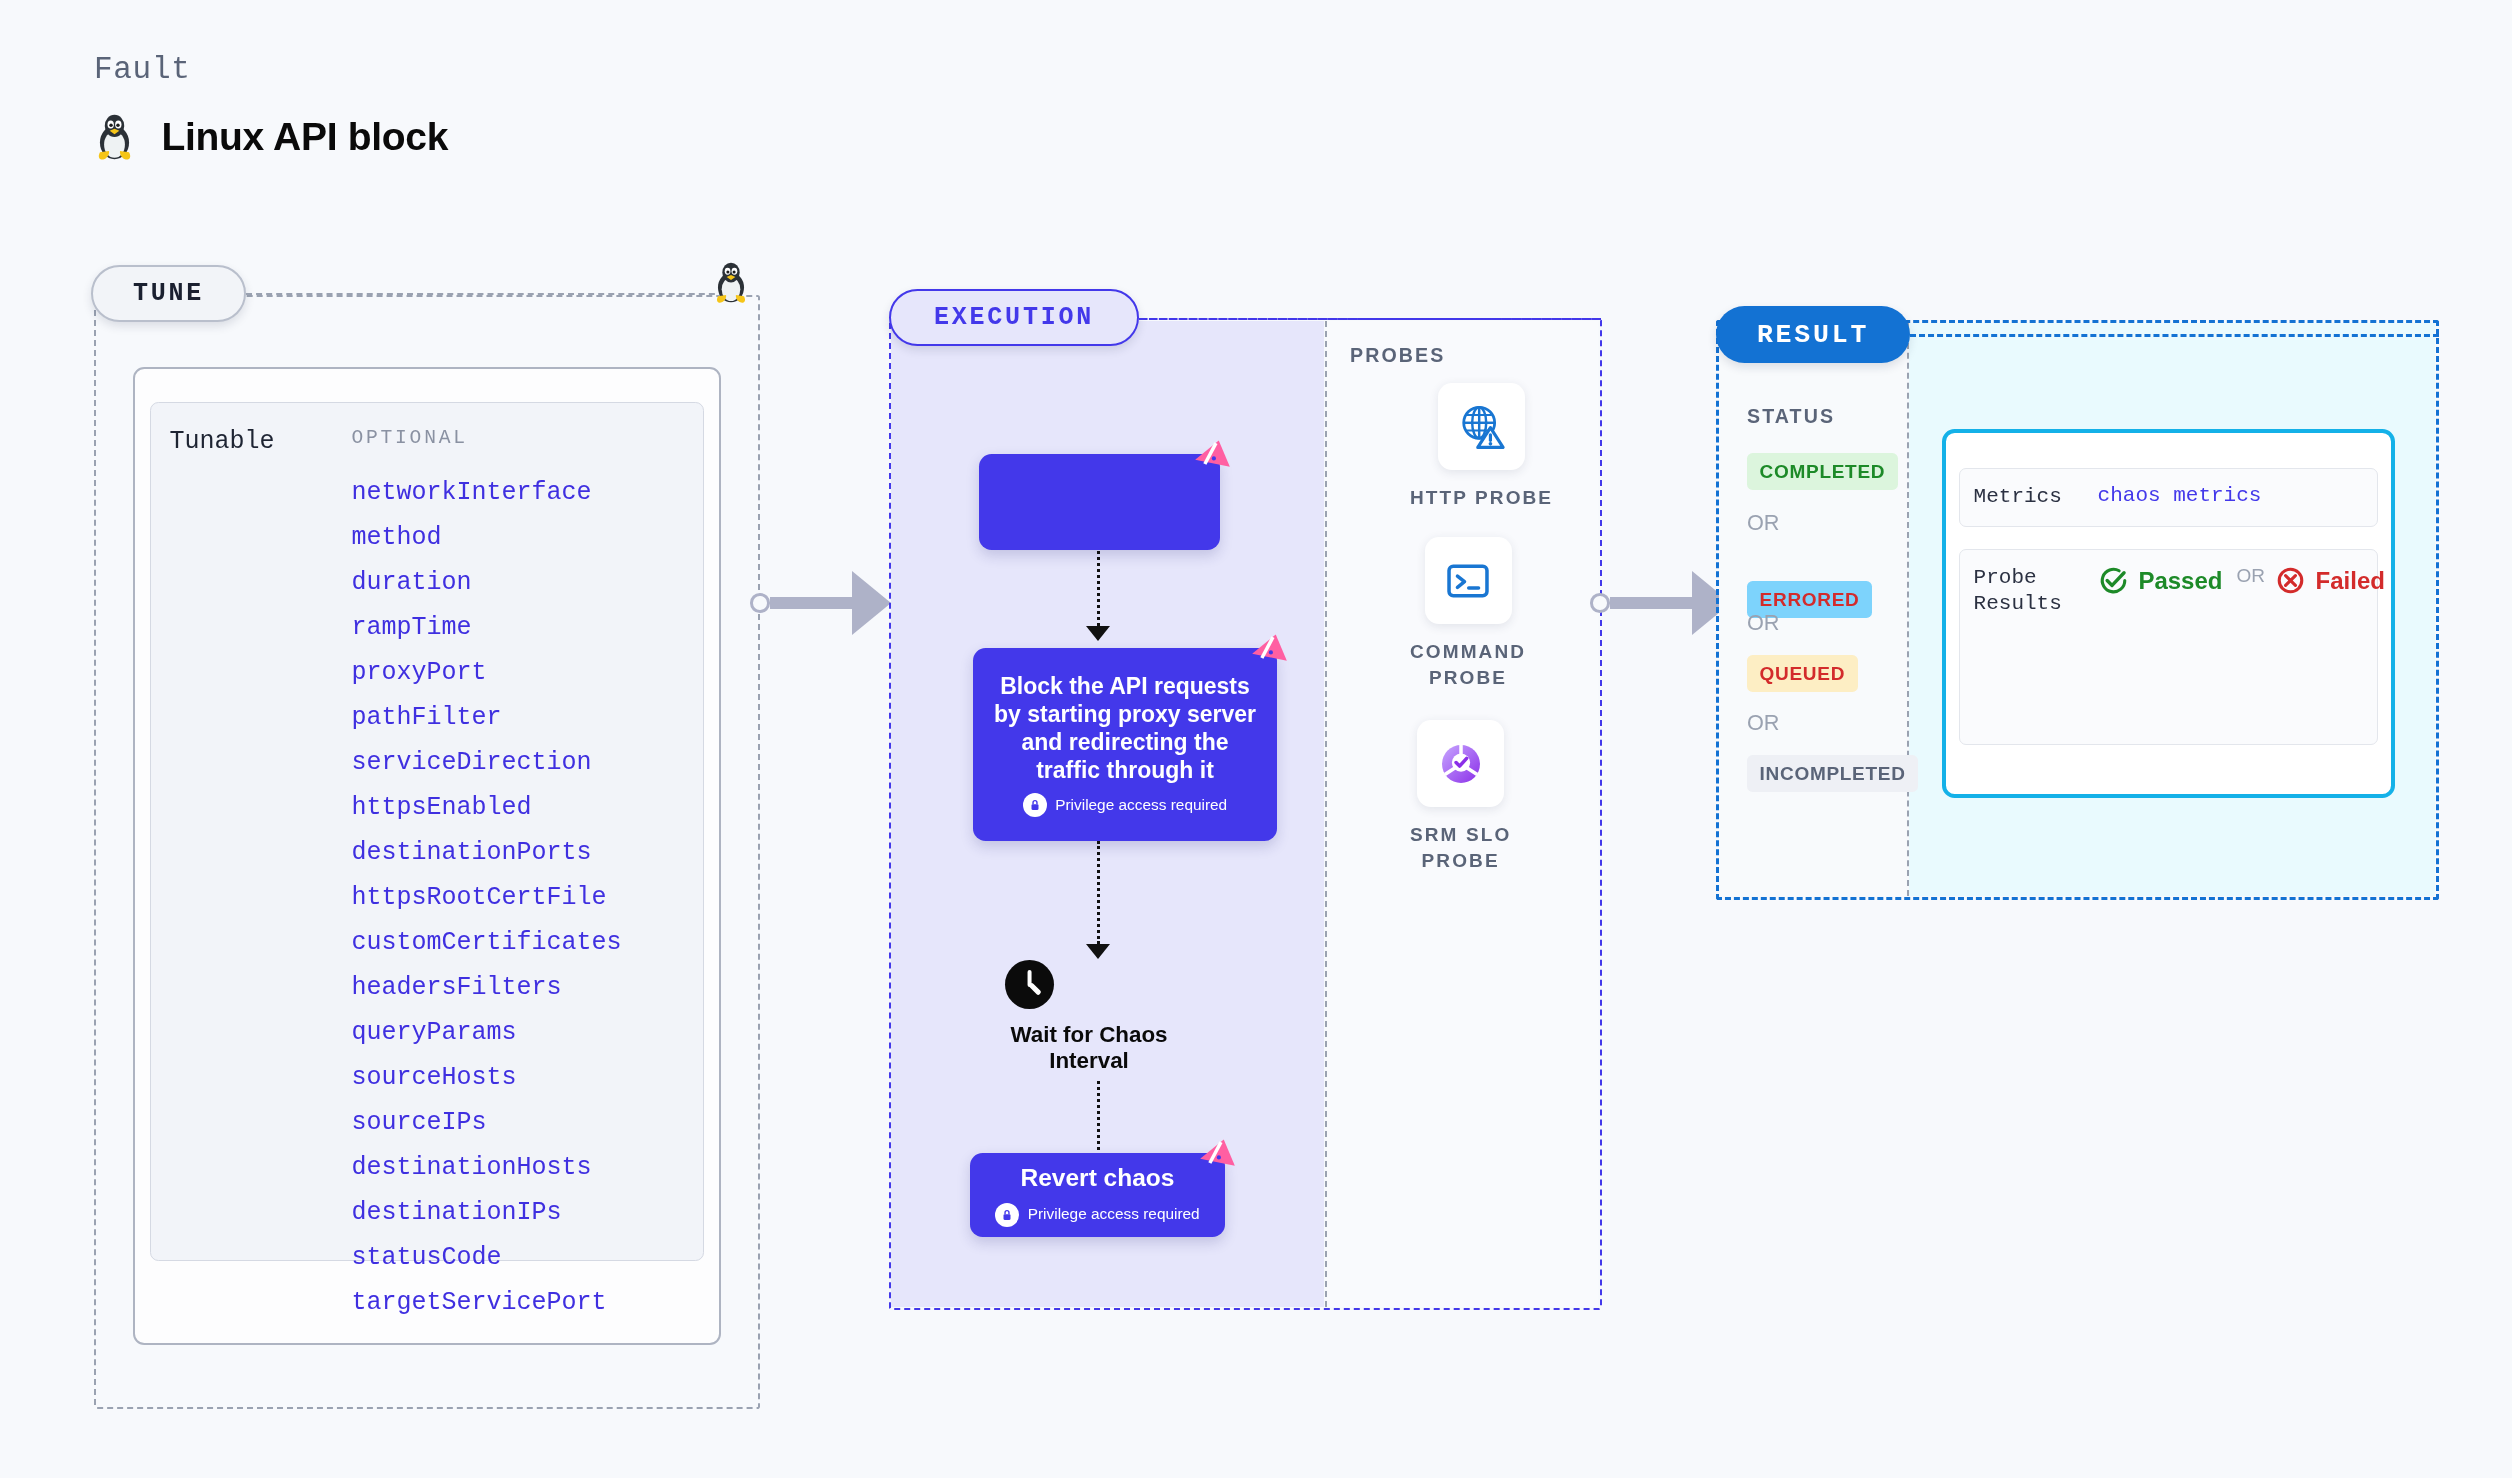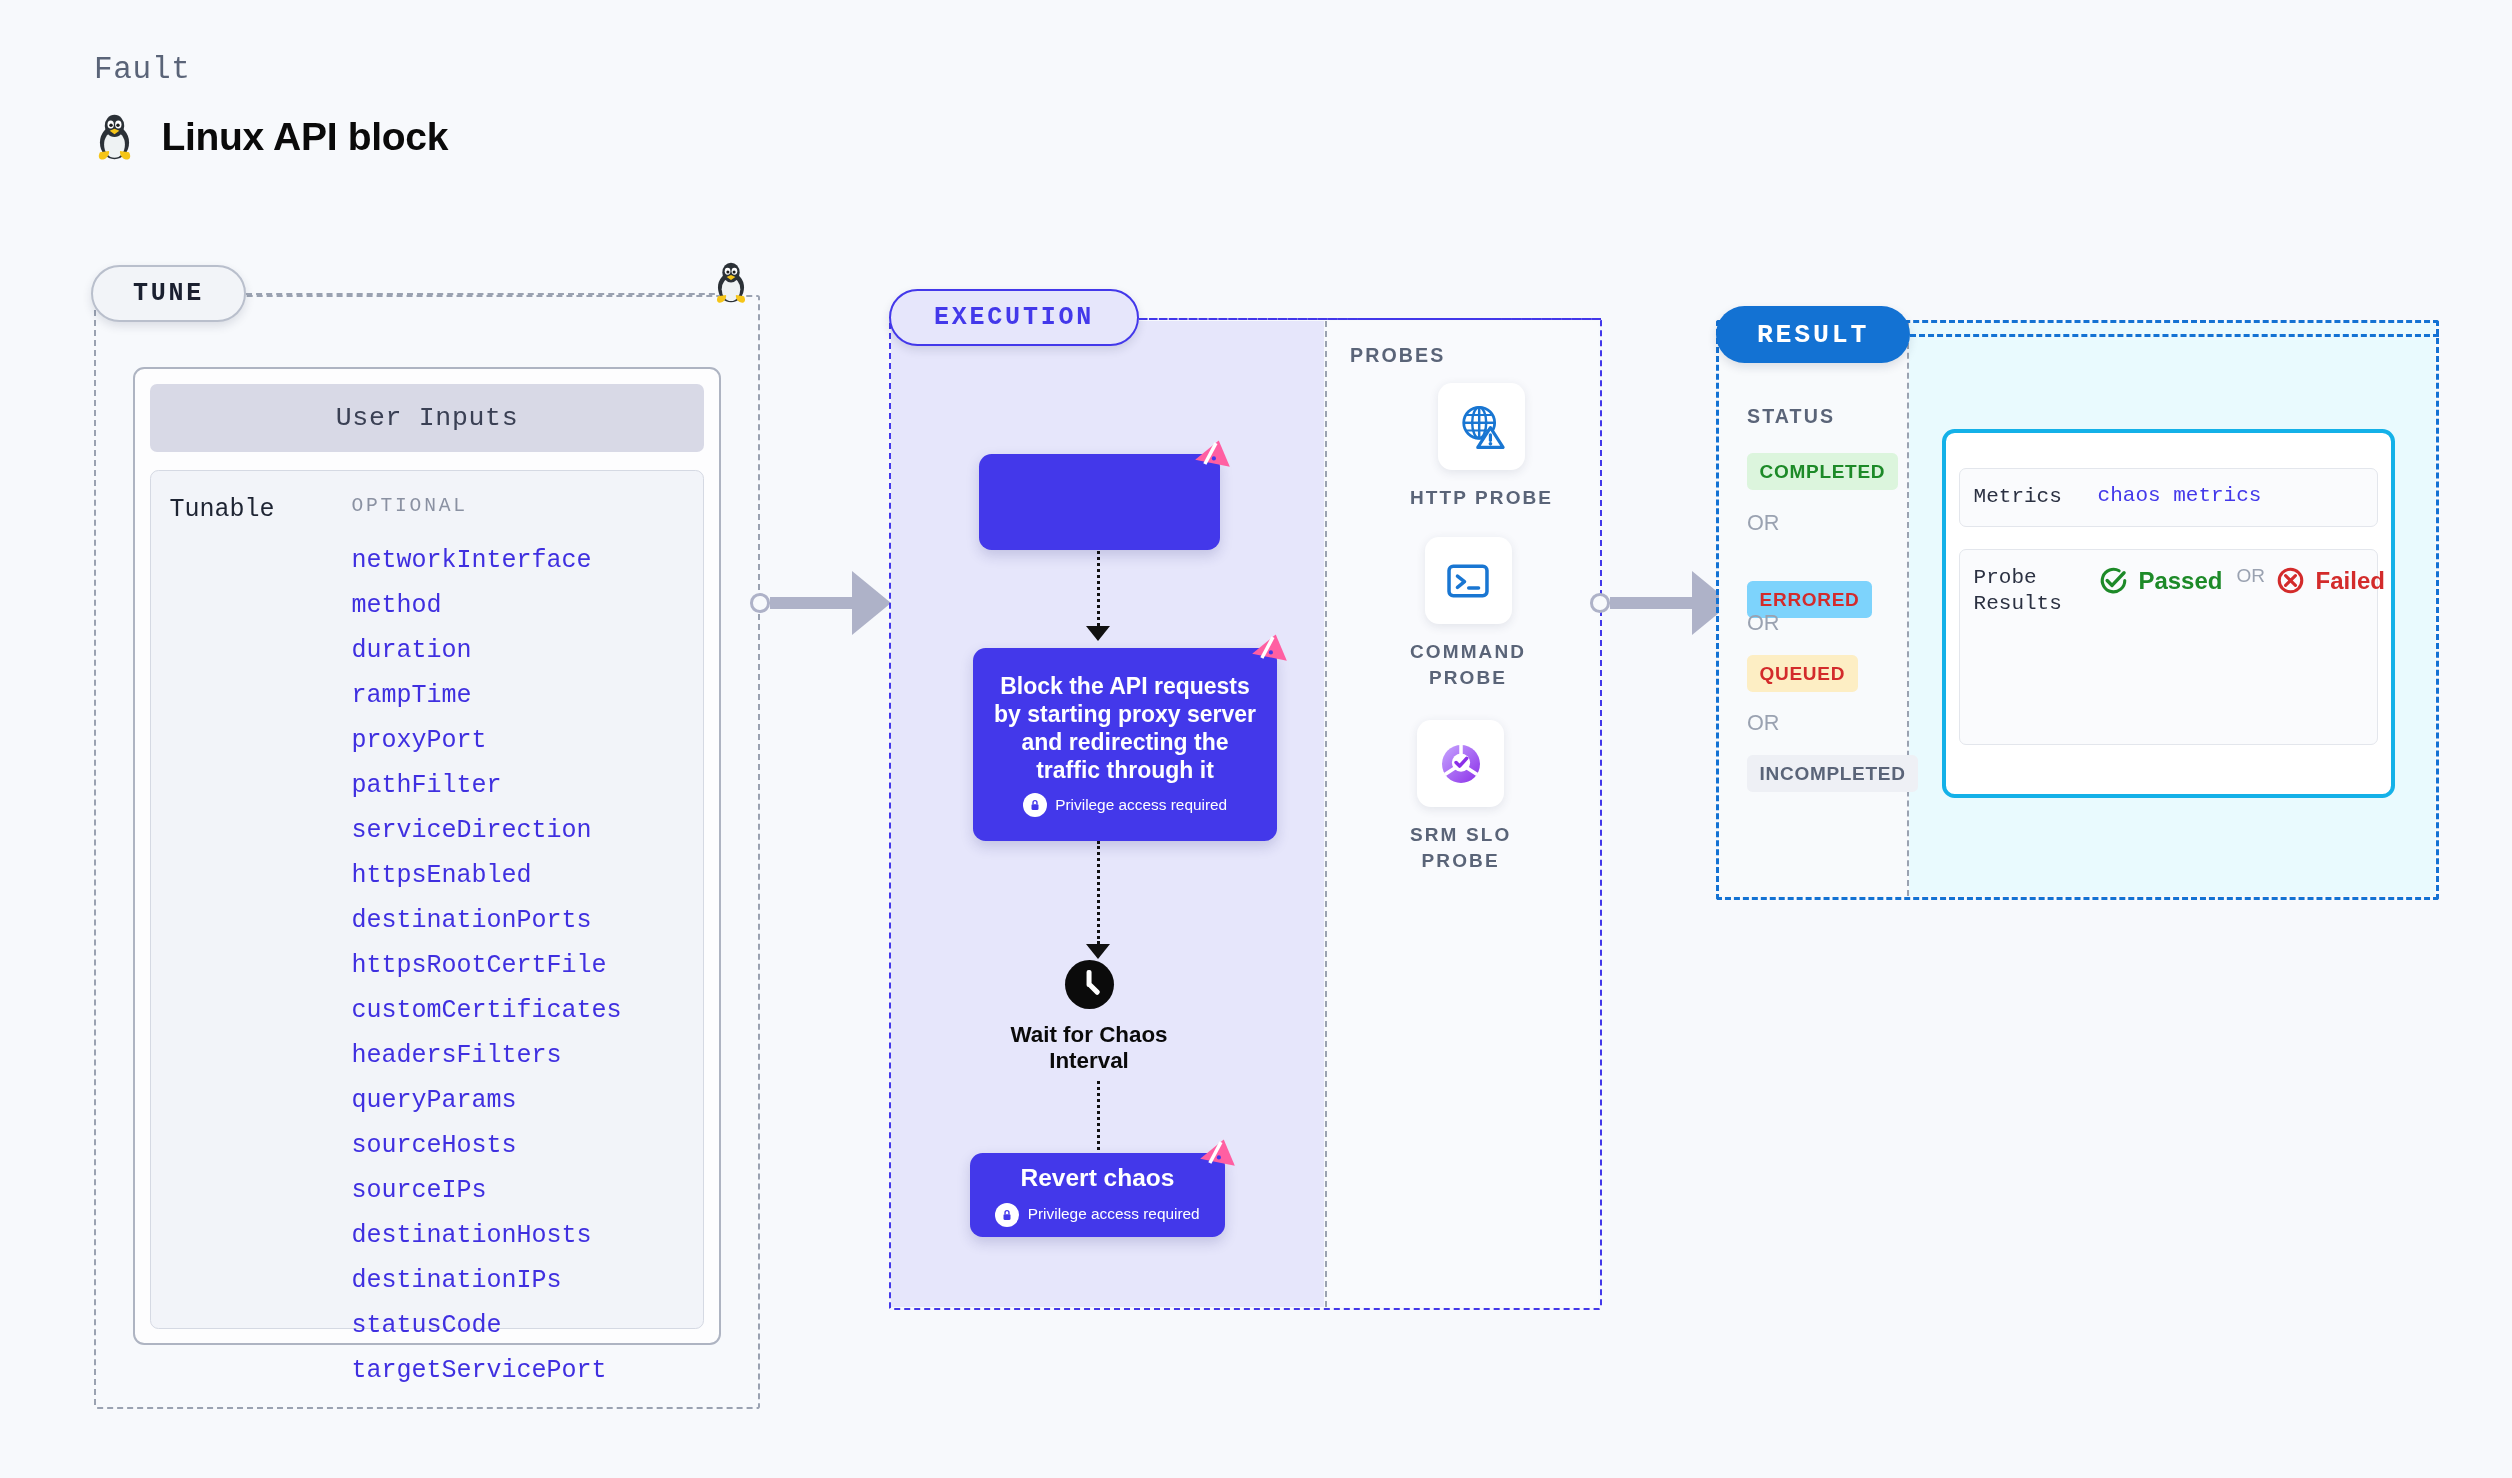--- a/index.html
+++ b/index.html
@@ -164,21 +164,21 @@
   .vconn .vline { width: 0; border-left: 3.5px dotted #111111; flex: none; }
   .vconn .varrow {
     width: 0; height: 0; flex: none;
     border-left: 12px solid transparent;
     border-right: 12px solid transparent;
     border-top: 15.4px solid #111111;
   }
 
   .wait-node {
     position: absolute; display: flex; flex-direction: column;
-    align-items: center; text-align: center;
+    text-align: center;
   }
   .wait-node .clock {
     width: 49px; height: 49px; border-radius: 50%; background: #0b0b0b;
     position: relative;
   }
   .wait-node .clock::before {
     content: ""; position: absolute; left: 50%; top: 9.8px;
     width: 4.9px; height: 17px; background: #fff; border-radius: 2.1px;
     transform: translateX(-50%);
   }
@@ -320,21 +320,20 @@
       <ellipse cx="34.5" cy="18" rx="4.6" ry="5.6" fill="#fff"></ellipse>
       <circle cx="24" cy="19" r="2.5" fill="#1a1a1a"></circle>
       <circle cx="34" cy="19" r="2.5" fill="#1a1a1a"></circle>
       <path d="M22 27 L29 24 L36 27 L29 32 Z" fill="#f5c518"></path>
       <path d="M8 58 C4 66 8 70 14 68 C19 66 22 60 21 56 Z" fill="#f5c518"></path>
       <path d="M50 58 C54 66 50 70 44 68 C39 66 36 60 37 56 Z" fill="#f5c518"></path>
     </svg>
   </div>
 
   <div class="panel-outer">
-    <div class="panel-head">User Inputs</div>
     <div class="panel-body">
       <div class="tunable-label">Tunable</div>
       <div class="params-col">
         <div class="optional-label">OPTIONAL</div>
         <div id="params-list">
             <div class="param">networkInterface</div>
             <div class="param">method</div>
             <div class="param">duration</div>
             <div class="param">rampTime</div>
             <div class="param">proxyPort</div>

